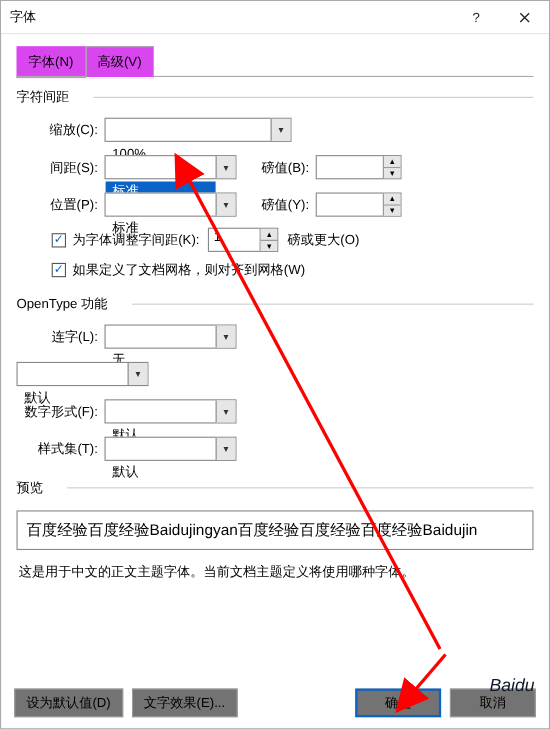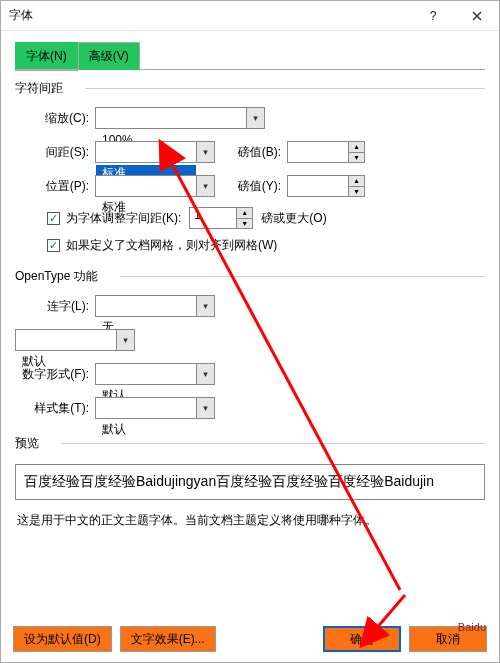--- a/index.html
+++ b/index.html
@@ -31,21 +31,21 @@
     display: flex; align-items: center; justify-content: center;
     color: #222;
   }
   .content { flex: 1; padding: 10px 14px 0 14px; display:flex; flex-direction:column; }
   .tabs {
     display: flex; position: relative;
   }
   .tab {
     padding: 5px 10px;
     border: 1px solid transparent;
-    background: #22c55e;
+    background: #d946ef;
     position: relative;
     top: 1px;
     color: #000;
   }
   .tab.active {
     border: 1px solid #aaa;
     border-bottom: 1px solid #fff;
     z-index: 2;
   }
   .tab.inactive { border-bottom: 1px solid #aaa; }
@@ -100,31 +100,31 @@
     display:flex; align-items:center; padding:0 8px; overflow:hidden;
     white-space:nowrap; font-size:14px;
   }
   .footnote { margin:6px 2px 10px 2px; }
   .btnrow {
     display:flex; padding:10px 12px; gap:8px;
     border-top: none;
   }
   .btn3d {
     height: 26px; padding: 0 10px;
-    border:1px solid #999; background:#f97316;
+    border:1px solid #999; background:#737373;
     display:flex; align-items:center; justify-content:center;
     min-width: 78px;
     font-size:12px;
   }
   .btn3d.primary { border:2px solid #0a63c7; }
   .chev { font-size:9px; color:#333; }
   .red-arrow { position:absolute; pointer-events:none; }
   .watermark{
-    position:absolute; right:14px; bottom:30px; color:#7f1d1d;
-    font-size:11px; pointer-events:none;
+    position:absolute; right:14px; bottom:30px; color:#0f172a;
+    font-size:16px; font-style:italic; pointer-events:none;
   }
 </style>
 </head>
 <body>
 
 <div class="window">
 
   <div class="titlebar">
     <div class="title">字体</div>
     <div class="winbtn">?</div>

